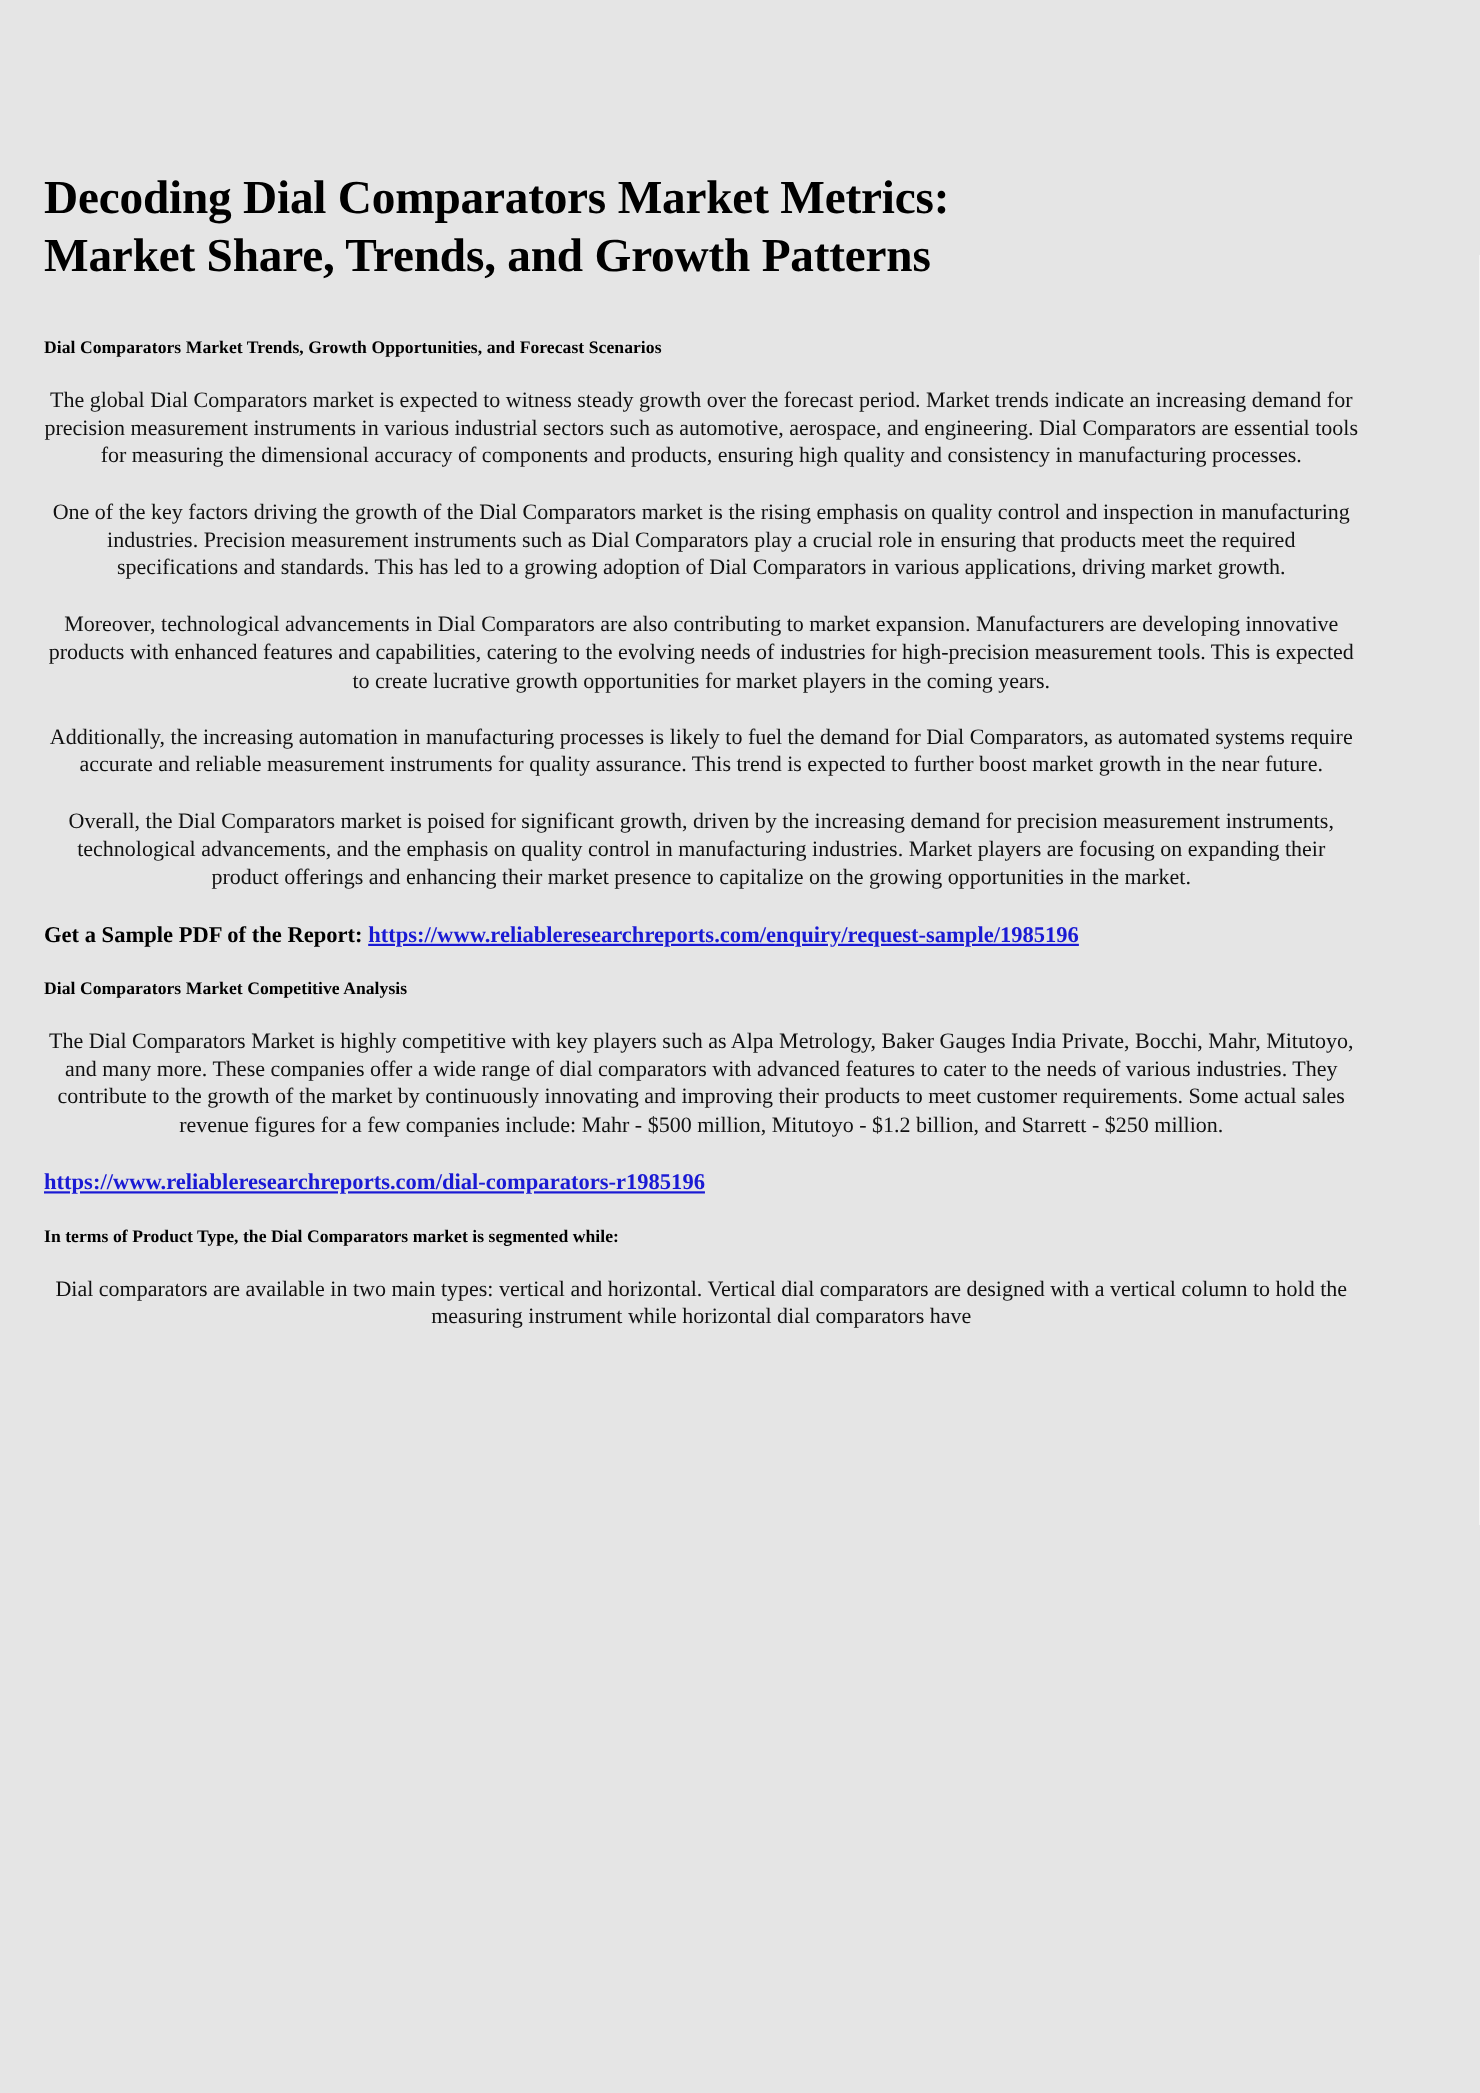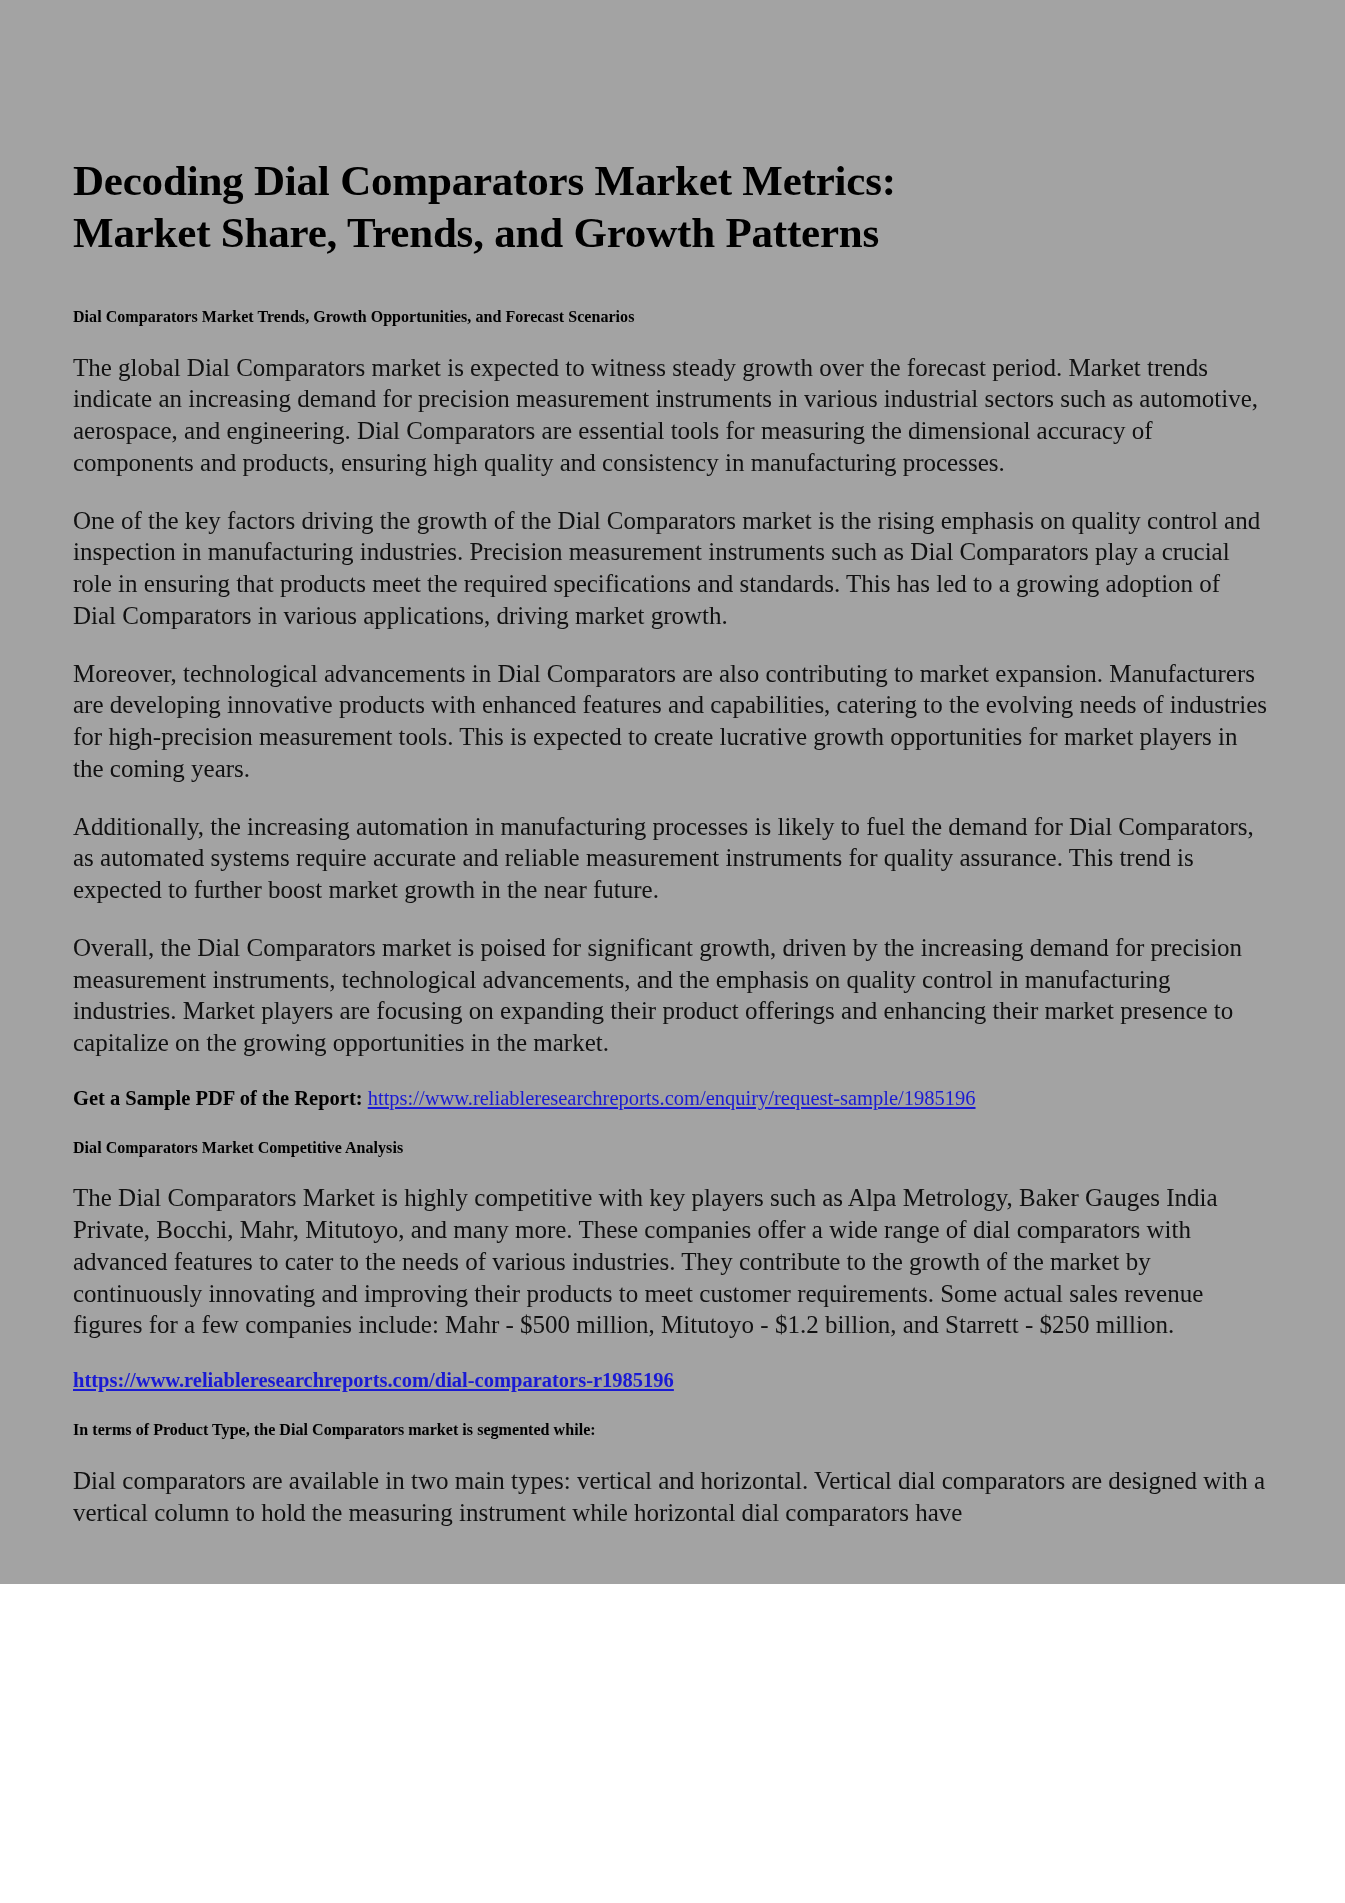--- a/index.html
+++ b/index.html
@@ -11,68 +11,68 @@
     width: 1345px;
     height: 1903px;
     overflow: hidden;
     font-family: "Liberation Serif", "DejaVu Serif", serif;
     color: #000000;
     -webkit-font-smoothing: antialiased;
   }
   .page {
     position: relative;
     width: 1345px;
-    height: 1584px;
-    background: #a3a3a3;
+    height: 1903px;
+    background: #e5e5e5;
     box-sizing: border-box;
-    padding: 155px 75px 0 73px;
+    padding: 155px 75px 0 40px;
   }
   .doc-title {
     font-size: 43px;
     line-height: 1.22;
     font-weight: bold;
     letter-spacing: -0.2px;
     margin: 0 0 46px 0;
     color: #000;
     max-width: 1130px;
   }
   .doc-title .tline { display: block; }
   h2.section-heading {
     font-size: 16px;
     line-height: 1.35;
     font-weight: bold;
     margin: 0 0 24px 0;
     letter-spacing: 0.05px;
     color: #000;
   }
   p.body-para {
-    font-size: 25px;
+    font-size: 20px;
     line-height: 1.27;
     margin: 0 0 26px 0;
-    text-align: left;
+    text-align: center;
     color: #111111;
     max-width: 1195px;
   }
   p.link-para {
     font-size: 20.5px;
     line-height: 1.27;
     margin: 0 0 26px 0;
     max-width: 1195px;
   }
   .lead-label {
     font-weight: bold;
     color: #000;
   }
   a.doc-link {
     color: #1a1ad4;
     text-decoration: underline;
     word-break: break-all;
   }
   a.doc-link.bold {
-    font-weight: normal;
+    font-weight: bold;
   }
   a.doc-link.plain {
     font-weight: bold;
   }
 </style>
 </head>
 <body>
 
 <div class="page">
 

